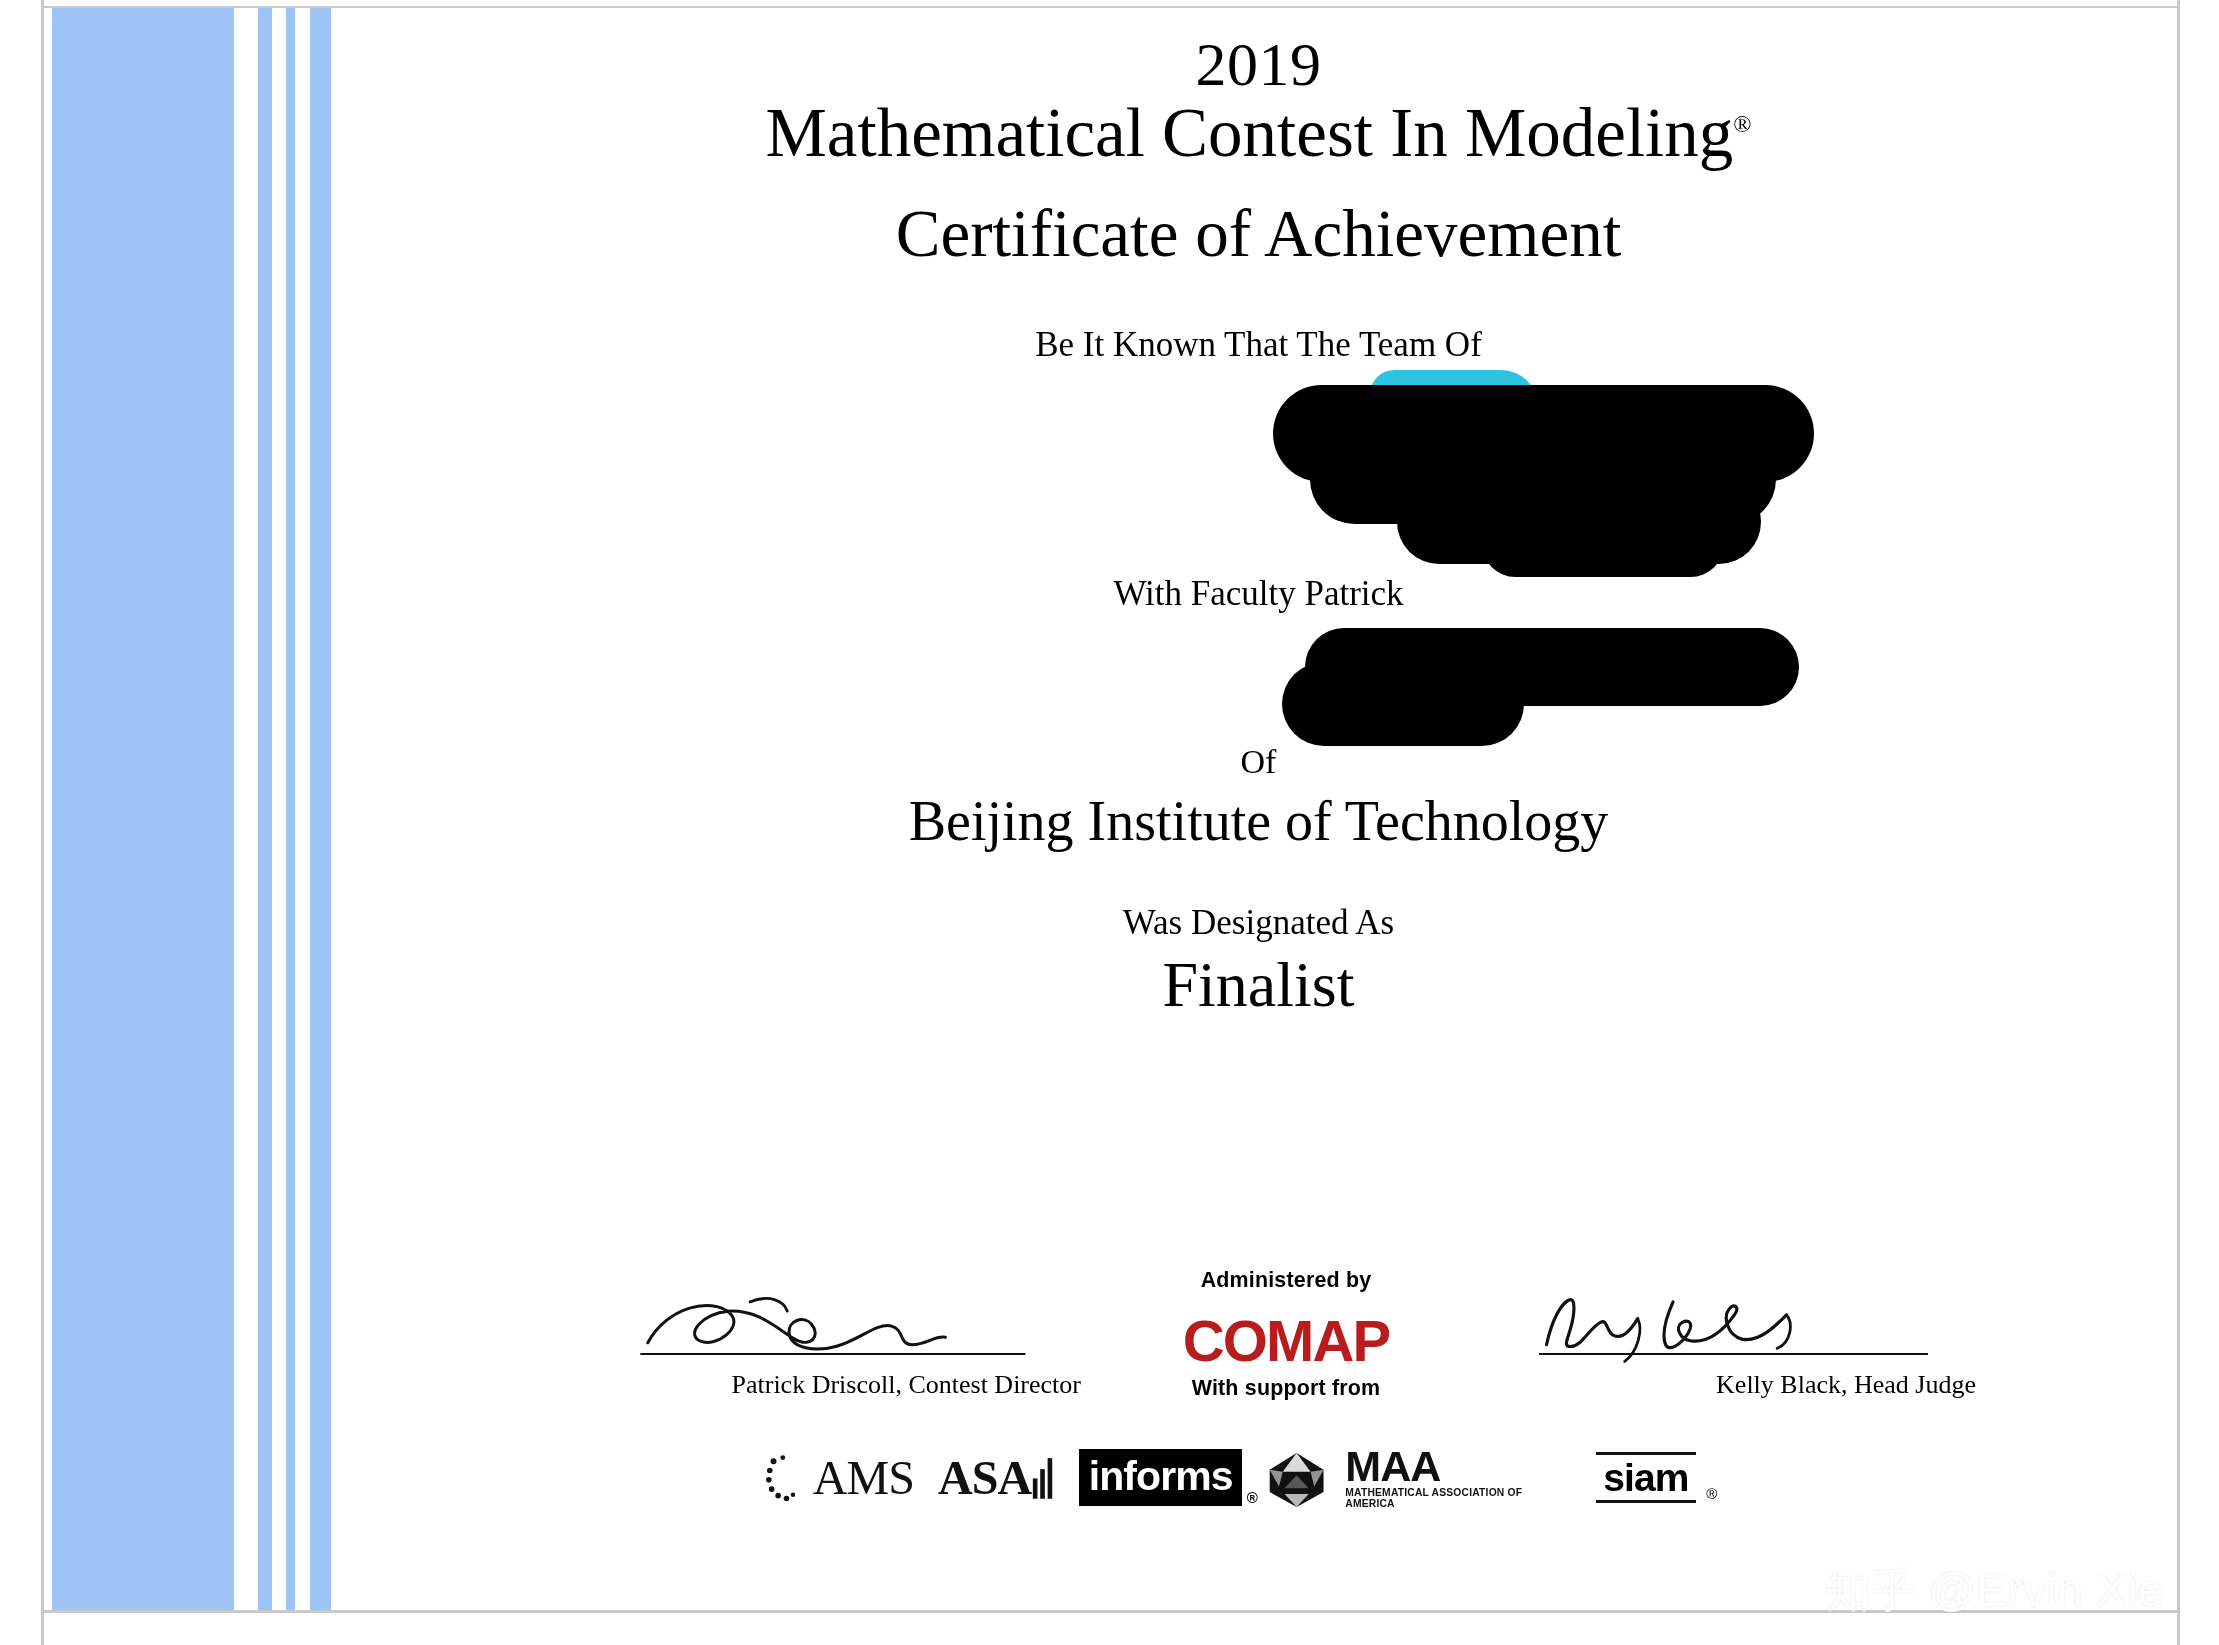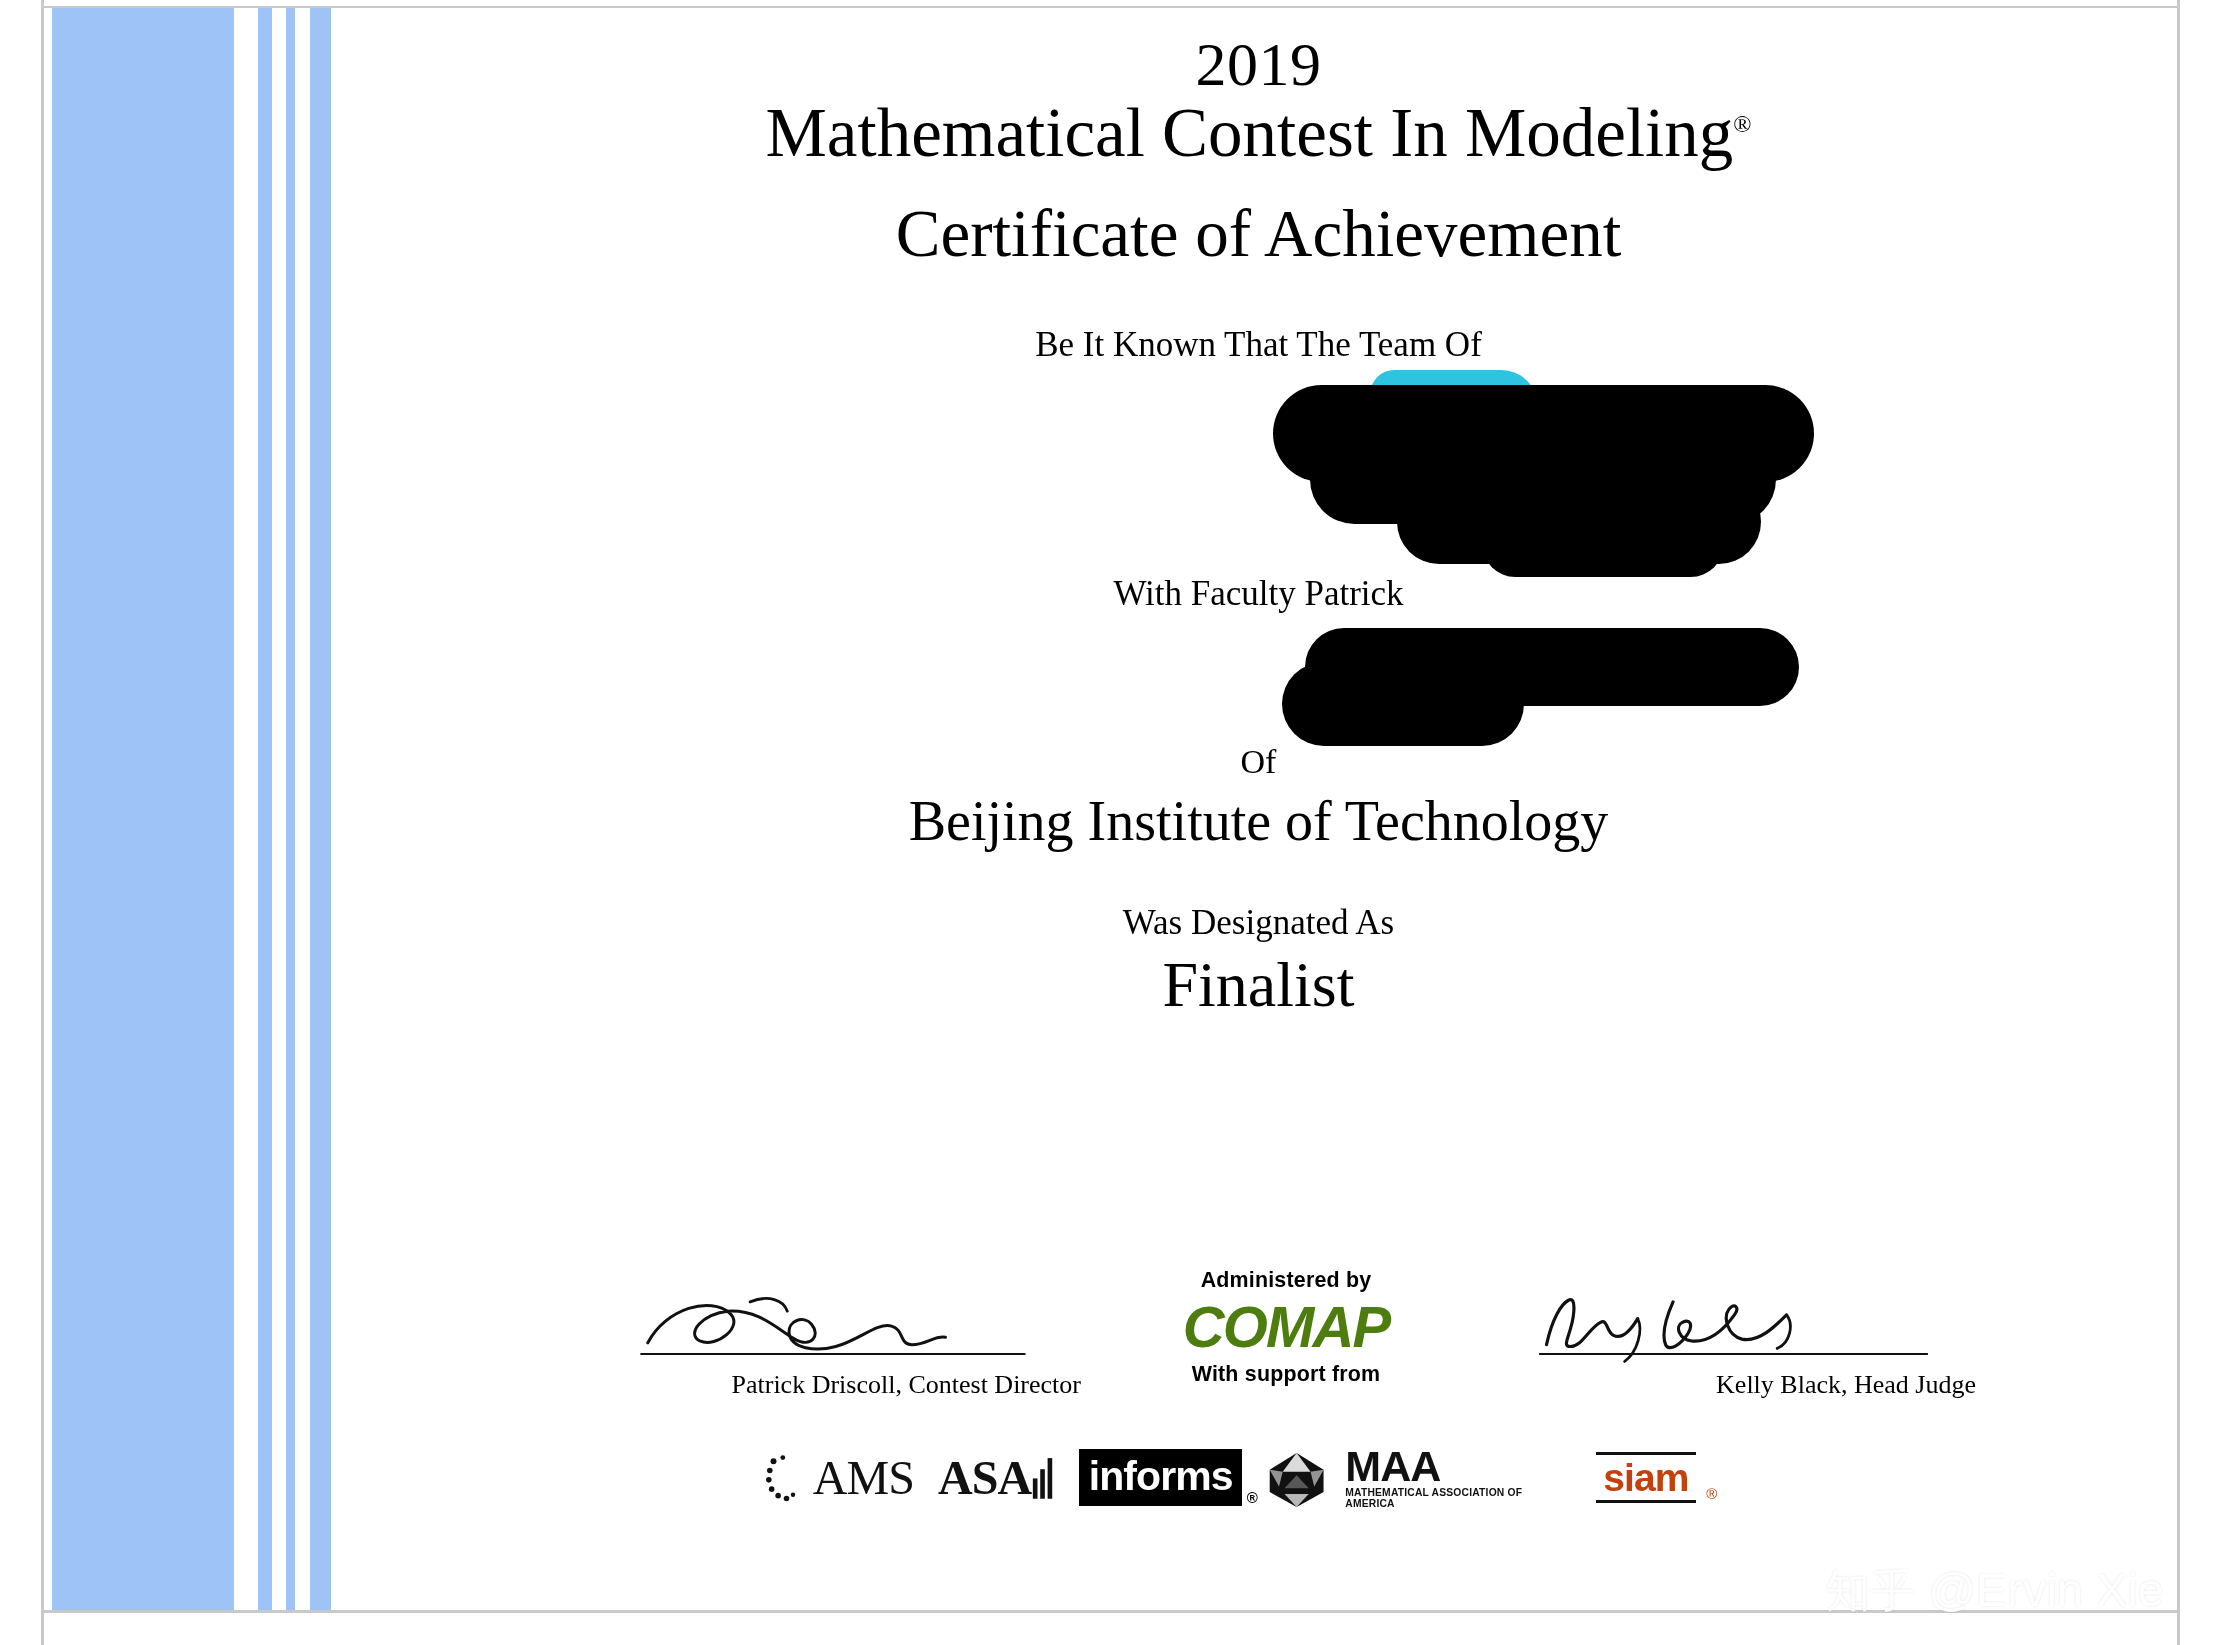--- a/index.html
+++ b/index.html
@@ -169,26 +169,25 @@
   }
   .admin-text {
     font-family: "Liberation Sans", sans-serif;
     font-weight: bold;
     font-size: 21.4px;
     letter-spacing: 0.2px;
   }
   #comap-logo {
     font-family: "Liberation Sans", sans-serif;
     font-weight: bold;
-    font-style: italic;
     font-size: 58px;
-    color: #4d7c0f;
+    color: #b91c1c;
     letter-spacing: -1.9px;
     line-height: 1.05;
-    margin-top: 4px;
+    margin-top: 18px;
   }
   #support-text { margin-top: 3.7px; }
 
   
   #sponsor-strip {
     position: absolute;
     left: 764px;
     top: 1440px;
     width: 932px;
     height: 75px;
@@ -251,21 +250,21 @@
     color: #111;
     display: block;
   }
   #logo-siam {
     border-top: 3.7px solid #111;
     border-bottom: 3.7px solid #111;
     padding: 0.9px 7.5px;
     font-weight: bold;
     font-size: 39px;
     letter-spacing: -0.9px;
-    color: #c2410c;
+    color: #000000;
     position: relative;
   }
   #siam-reg {
     position: absolute;
     right: -20.5px;
     bottom: -1.9px;
     font-size: 15px;
     font-weight: normal;
   }
 

